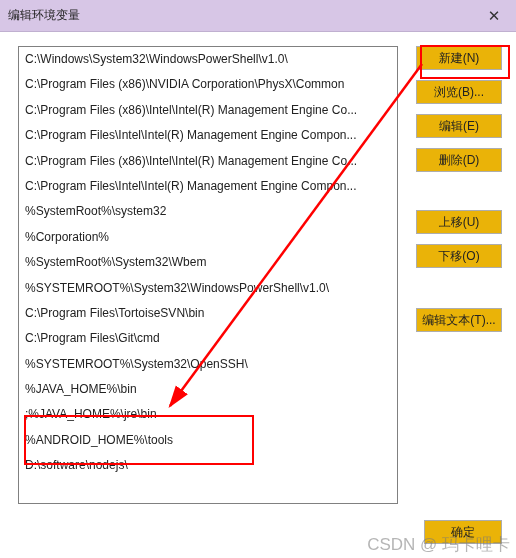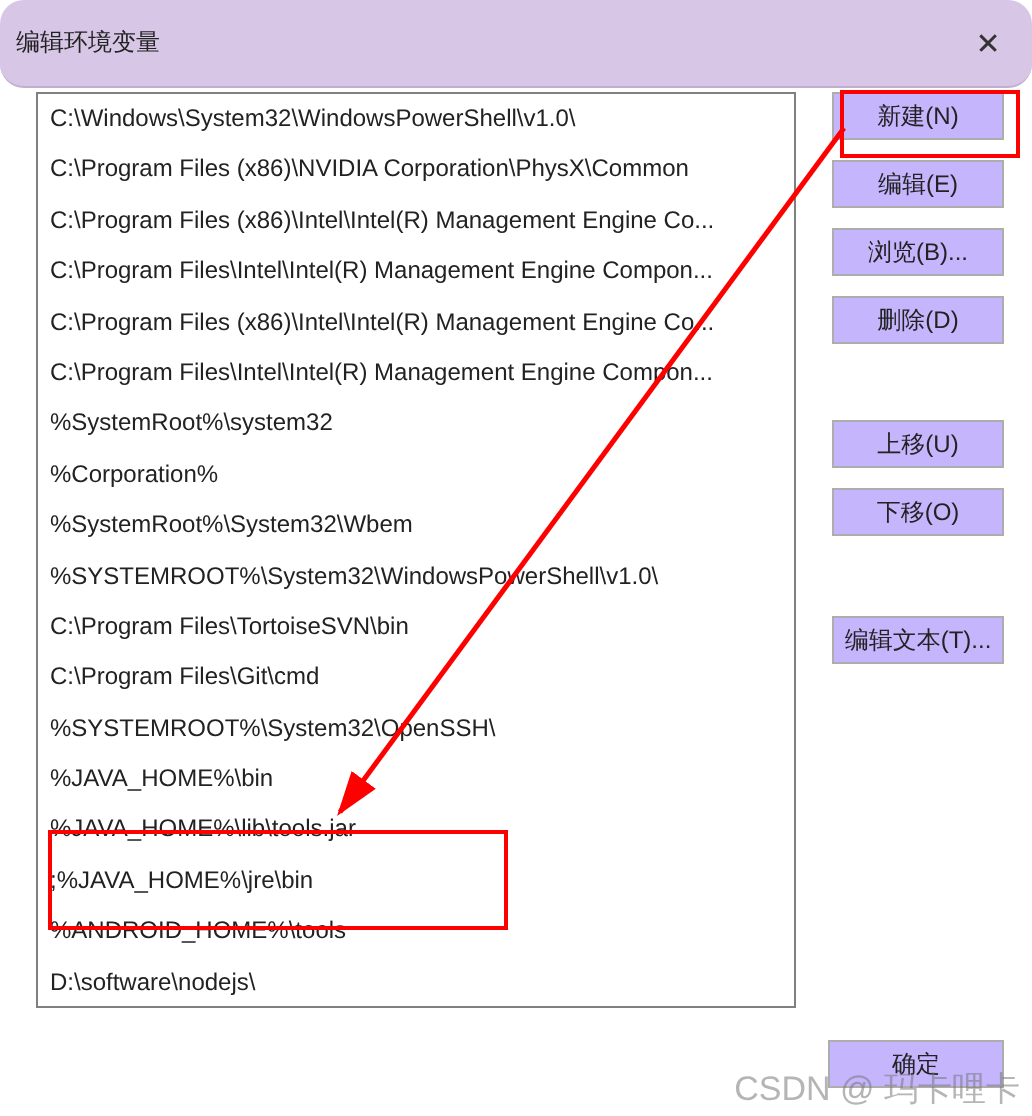--- a/index.html
+++ b/index.html
@@ -7,28 +7,27 @@
     margin: 0;
     font-family: "Microsoft YaHei", "Segoe UI", Tahoma, sans-serif;
     font-size: 12px;
     background: #fff;
     width: 516px;
     height: 558px;
     position: relative;
     overflow: hidden;
   }
   .titlebar {
-    height: 44px;
+    height: 32px;
     background: #d7c6e6;
     display: flex;
     align-items: center;
     justify-content: space-between;
     padding: 0 0 0 8px;
     border-bottom: 1px solid #c0b0d0;
-    border-radius: 12px;
   }
   .titlebar .title { color: #222; font-size: 12px; }
   .titlebar .close {
     width: 44px;
     height: 28px;
     display: flex;
     align-items: center;
     justify-content: center;
     color: #333;
     font-size: 15px;
@@ -67,35 +66,35 @@
   .btncol {
     width: 86px;
     display: flex;
     flex-direction: column;
     gap: 10px;
   }
   .btncol .spacer { height: 18px; }
   .btncol .spacer2 { height: 20px; }
   button.win {
     height: 24px;
-    background: #c4b5fd;
+    background: #eab308;
     border: 1px solid #adadad;
     font-size: 12px;
     font-family: inherit;
     padding: 0;
     color: #222;
   }
   .footer {
     position: absolute;
     right: 14px;
     bottom: 14px;
     display: flex;
     gap: 10px;
   }
-  .footer button.win { width: 88px; }
+  .footer button.win { width: 78px; }
 
   
   .anno {
     position: absolute;
     border: 2px solid #ff0000;
     pointer-events: none;
     z-index: 50;
   }
   .anno.btn-outline {
     top: 45px; left: 420px; width: 90px; height: 34px;
@@ -141,31 +140,30 @@
       <div class="item">C:\Program Files (x86)\Intel\Intel(R) Management Engine Co...</div>
       <div class="item">C:\Program Files\Intel\Intel(R) Management Engine Compon...</div>
       <div class="item">%SystemRoot%\system32</div>
       <div class="item">%Corporation%</div>
       <div class="item">%SystemRoot%\System32\Wbem</div>
       <div class="item">%SYSTEMROOT%\System32\WindowsPowerShell\v1.0\</div>
       <div class="item">C:\Program Files\TortoiseSVN\bin</div>
       <div class="item">C:\Program Files\Git\cmd</div>
       <div class="item">%SYSTEMROOT%\System32\OpenSSH\</div>
       <div class="item">%JAVA_HOME%\bin</div>
-      <div class="item">%JAVA_HOME%\lib\tools.jar</div>
       <div class="item">;%JAVA_HOME%\jre\bin</div>
       <div class="item">%ANDROID_HOME%\tools</div>
       <div class="item">D:\software\nodejs\</div>
 
     </div>
 
     <div class="btncol">
       <button class="win">新建(N)</button>
+      <button class="win">浏览(B)...</button>
       <button class="win">编辑(E)</button>
-      <button class="win">浏览(B)...</button>
       <button class="win">删除(D)</button>
       <div class="spacer"></div>
       <button class="win">上移(U)</button>
       <button class="win">下移(O)</button>
       <div class="spacer2"></div>
       <button class="win">编辑文本(T)...</button>
     </div>
   </div>
 
   <div class="footer">

